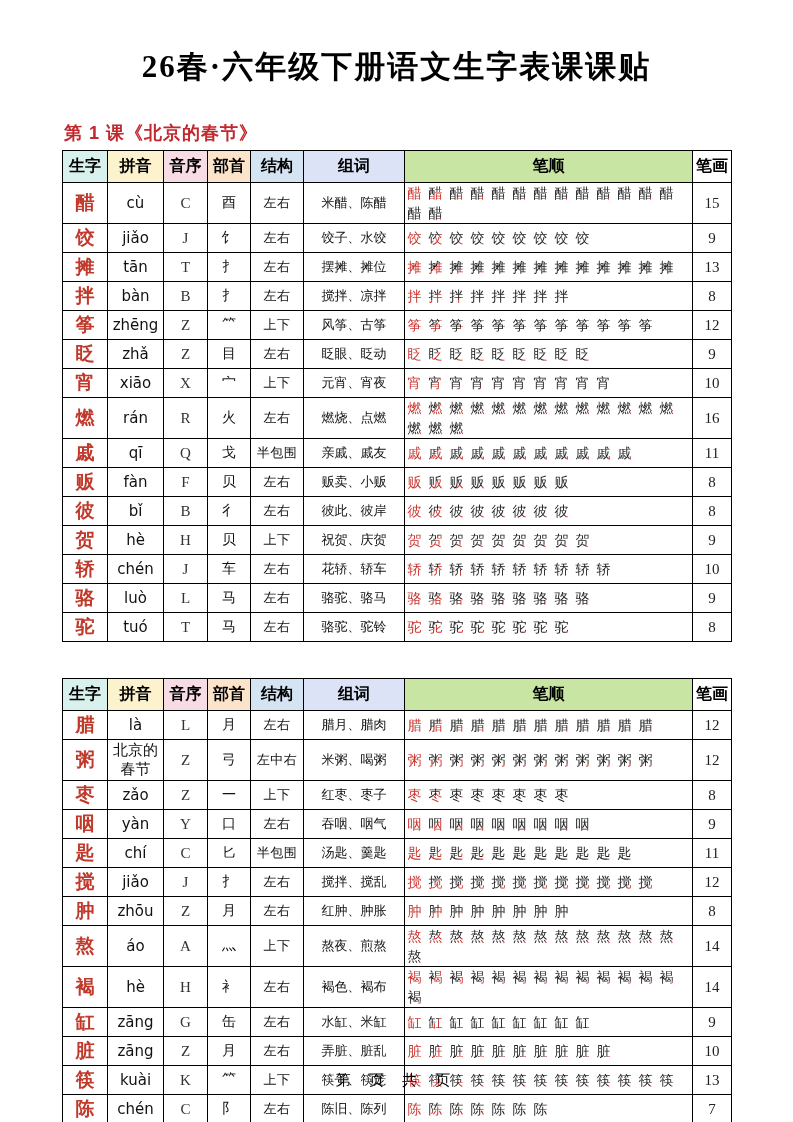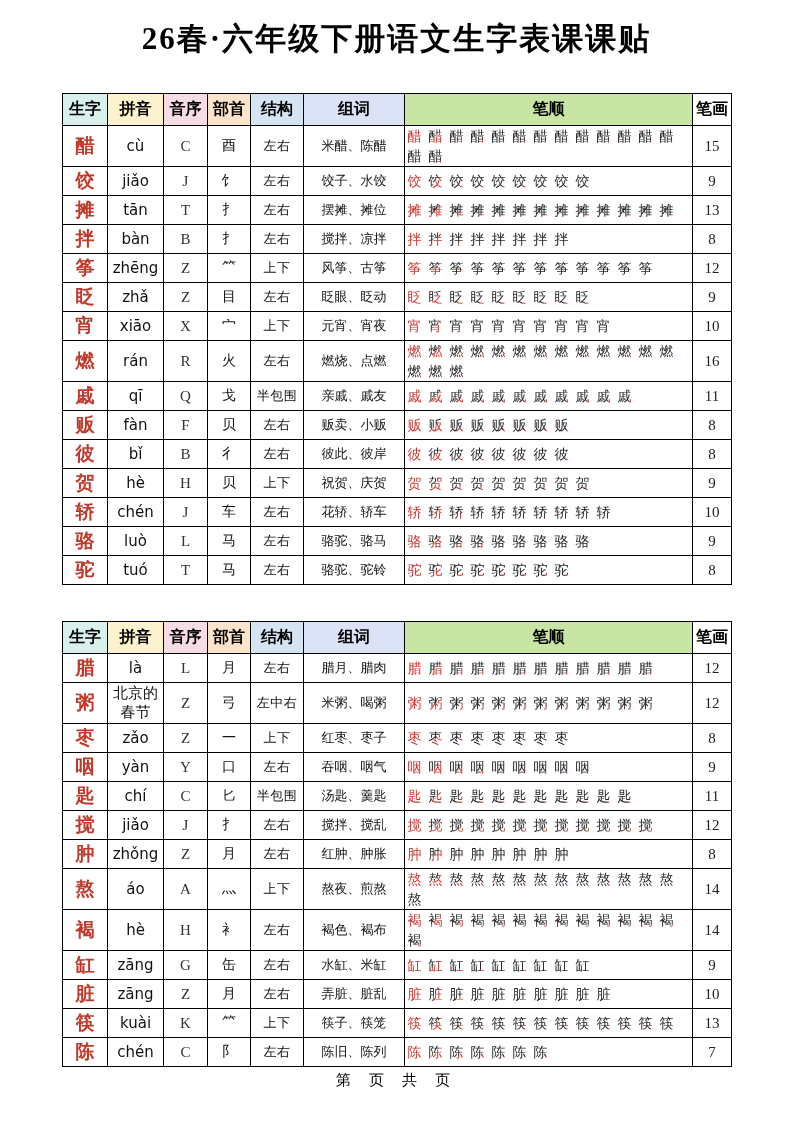--- a/index.html
+++ b/index.html
@@ -6,21 +6,21 @@
   body {
     width: 793px; height: 1122px;
     background: #ffffff;
     font-family: "Liberation Sans", sans-serif;
     color: #1a1a1a;
     position: relative;
     overflow: hidden;
   }
   .title {
     margin: 0;
-    padding-top: 18px;
+    padding-top: 46px;
     text-align: center;
     font-family: "Liberation Serif", serif;
     font-size: 31px;
     font-weight: bold;
     letter-spacing: 2px;
     color: #000;
   }
   .lesson { margin: 0 0 0 62px; width: 669px; }
   .lesson-1 { margin-top: 33px; }
   .lesson-2 { margin-top: 36px; }
@@ -87,20 +87,21 @@
     color: #000;
   }
 </style>
 </head>
 <body>
 
 <h1 class="title">26春·六年级下册语文生字表课课贴</h1>
 
 <div id="lessons">
     <div class="lesson lesson-1">
+      <div class="lesson-heading" style="color: rgb(194, 39, 45);">第 1 课《北京的春节》</div>
       <table class="vocab">
         <colgroup>
           <col style="width: 45px;">
           <col style="width: 56px;">
           <col style="width: 44px;">
           <col style="width: 43px;">
           <col style="width: 53px;">
           <col style="width: 101px;">
           <col style="width: 288px;">
           <col style="width: 39px;">
@@ -633,21 +634,21 @@
                 <span class="stroke-glyph" style="--g: linear-gradient(135deg,#222222 80%,#c9302a 80%);">搅</span>
                 <span class="stroke-glyph" style="--g: linear-gradient(135deg,#222222 80%,#c9302a 80%);">搅</span>
                 <span class="stroke-glyph" style="--g: linear-gradient(135deg,#222222 80%,#c9302a 80%);">搅</span>
                 <span class="stroke-glyph" style="--g: linear-gradient(135deg,#222222 80%,#c9302a 80%);">搅</span>
               </span>
             </td>
             <td class="count">12</td>
           </tr>
           <tr>
             <td class="char">肿</td>
-            <td class="pinyin">zhǒng</td>
+            <td class="pinyin">zhōu</td>
             <td class="initial">Z</td>
             <td class="radical">月</td>
             <td class="struct">左右</td>
             <td class="words">红肿、肿胀</td>
             <td class="order">
               <span class="stroke-seq">
                 <span class="stroke-glyph" style="--g: linear-gradient(135deg,#222222 0%,#c9302a 0%);">肿</span>
                 <span class="stroke-glyph" style="--g: linear-gradient(135deg,#222222 50%,#c9302a 50%);">肿</span>
                 <span class="stroke-glyph" style="--g: linear-gradient(135deg,#222222 67%,#c9302a 67%);">肿</span>
                 <span class="stroke-glyph" style="--g: linear-gradient(135deg,#222222 75%,#c9302a 75%);">肿</span>

